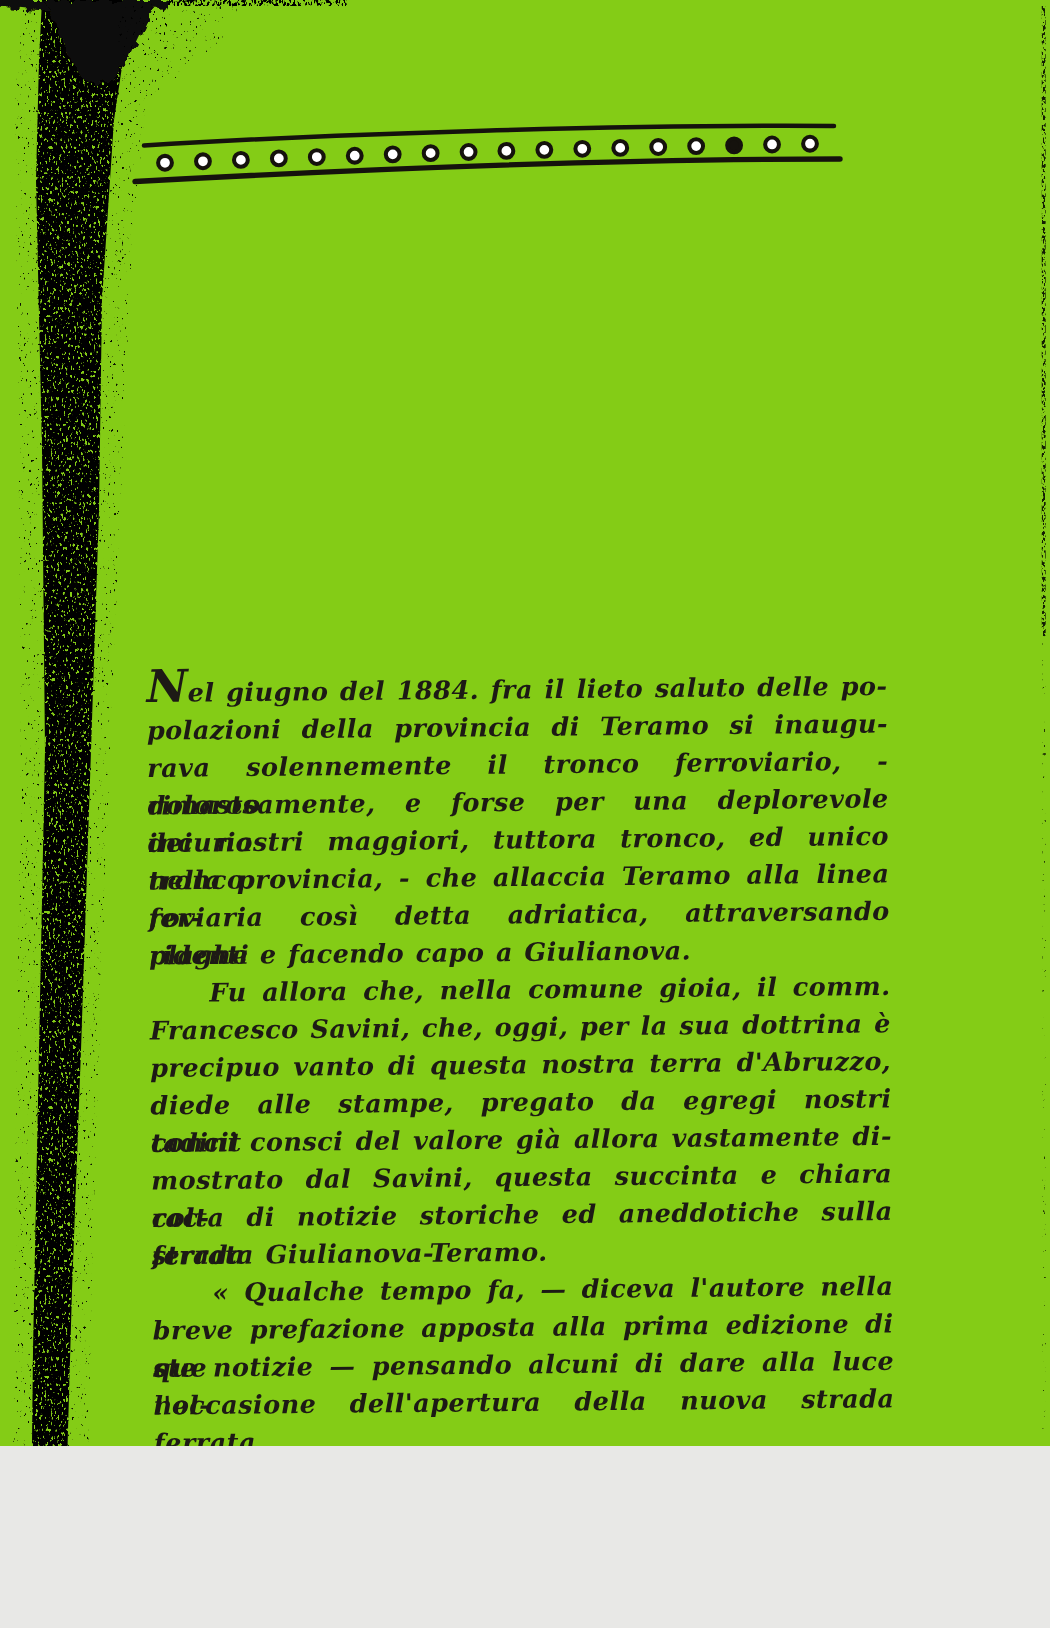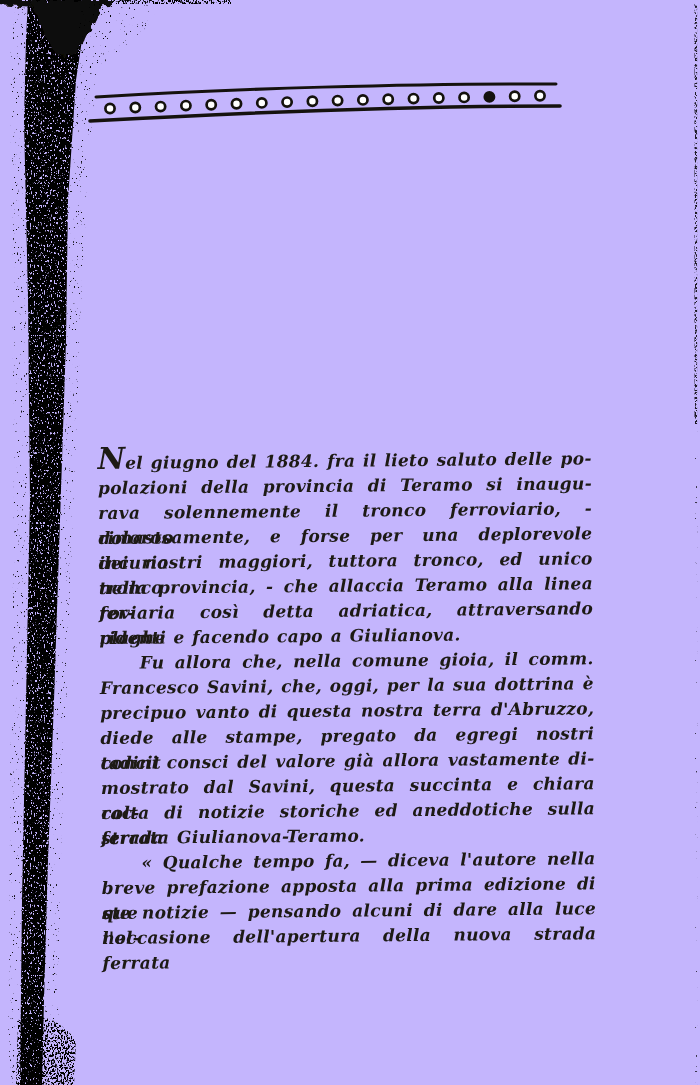--- a/index.html
+++ b/index.html
@@ -1,20 +1,20 @@
 <!DOCTYPE html>
 <html><head>
 <meta charset="utf-8">
 <style>
   html, body { margin: 0; padding: 0; background: #e8e8e6; }
   .page {
     position: relative;
     width: 700px;
-    height: 1085px;
-    background: #c4b5fd;
+    height: 964px;
+    background: #84cc16;
     overflow: hidden;
     font-family: "DejaVu Serif", serif;
   }
   .scan-art {
     position: absolute;
     inset: 0;
     pointer-events: none;
   }
   .ornament {
     position: absolute;

